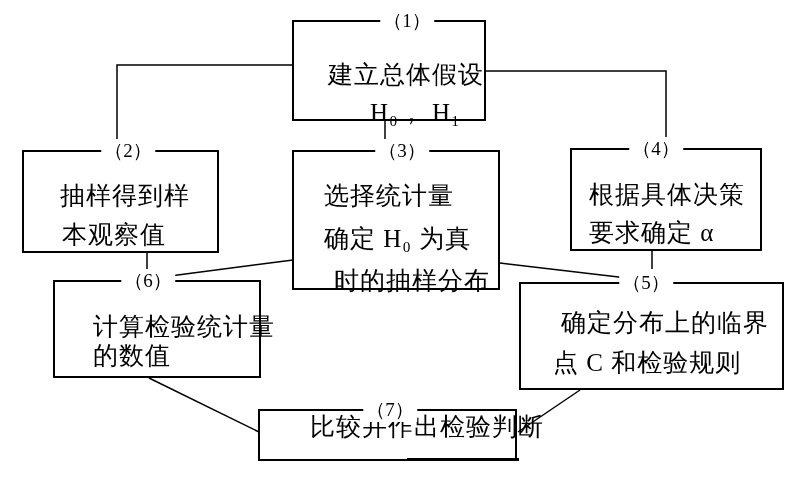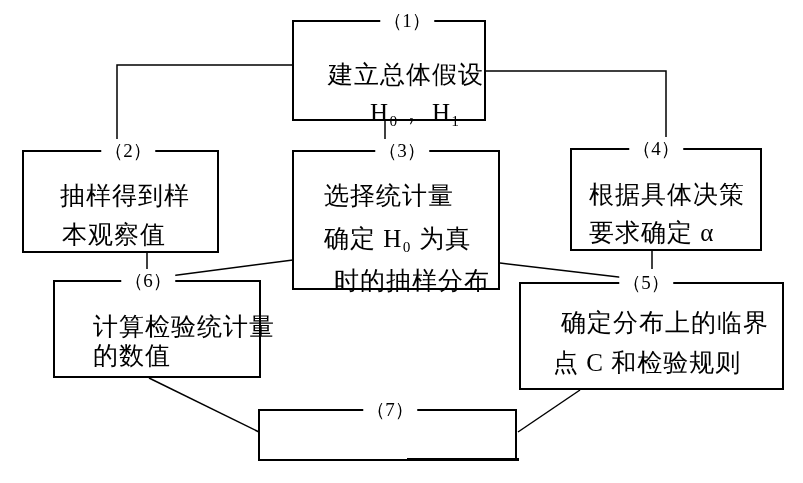--- a/index.html
+++ b/index.html
@@ -129,16 +129,17 @@
   </div>
 
   <div id="b6" class="box">
     <span class="lbl">（6）</span>
     <span class="tline l0">计算检验统计量</span>
     <span class="tline l1">的数值</span>
   </div>
 
   <div id="b7" class="box">
     <span class="lbl">（7）</span>
+    <span class="tline l0">比较并作出检验判断</span>
     <span class="thick-bottom"></span>
   </div>
 
 </div>
 
 </body></html>

